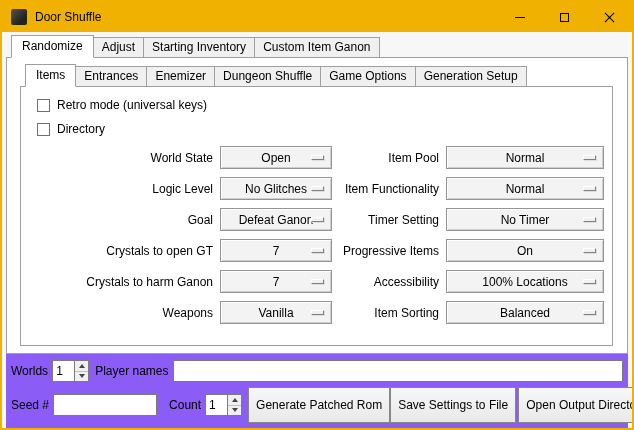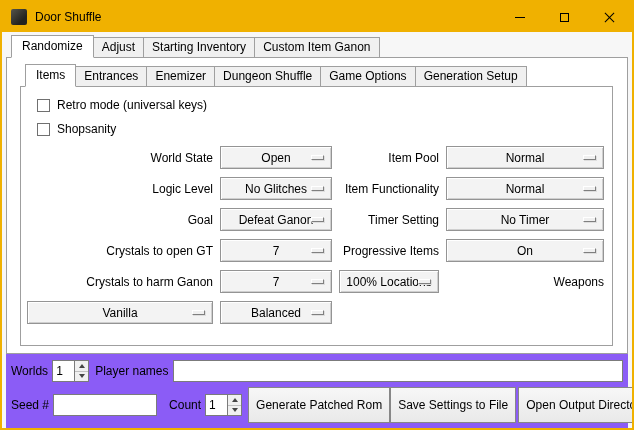--- a/index.html
+++ b/index.html
@@ -192,21 +192,21 @@
             <div class="tab">Generation Setup</div>
           </div>
           <div class="pane pane-secondary">
 
             <div class="cb-row">
               <div class="cb-box"></div>
               <span>Retro mode (universal keys)</span>
             </div>
             <div class="cb-row">
               <div class="cb-box"></div>
-              <span>Shopsanity</span>
+              <span>Directory</span>
             </div>
 
             <div class="opt-grid">
 
               <div class="opt-label">World State</div>
               <div class="dropdown">
                 <span class="dd-value">Open</span>
                 <span class="dd-indicator"></span>
               </div>
               <div class="opt-label">Item Pool</div>
@@ -246,30 +246,32 @@
               <div class="dropdown">
                 <span class="dd-value">On</span>
                 <span class="dd-indicator"></span>
               </div>
 
               <div class="opt-label">Crystals to harm Ganon</div>
               <div class="dropdown">
                 <span class="dd-value">7</span>
                 <span class="dd-indicator"></span>
               </div>
+              <div class="opt-label">Accessibility</div>
               <div class="dropdown">
                 <span class="dd-value">100% Locations</span>
                 <span class="dd-indicator"></span>
               </div>
 
               <div class="opt-label">Weapons</div>
               <div class="dropdown">
                 <span class="dd-value">Vanilla</span>
                 <span class="dd-indicator"></span>
               </div>
+              <div class="opt-label">Item Sorting</div>
               <div class="dropdown">
                 <span class="dd-value">Balanced</span>
                 <span class="dd-indicator"></span>
               </div>
 
             </div>
           </div>
         </div>
 
       </div>

